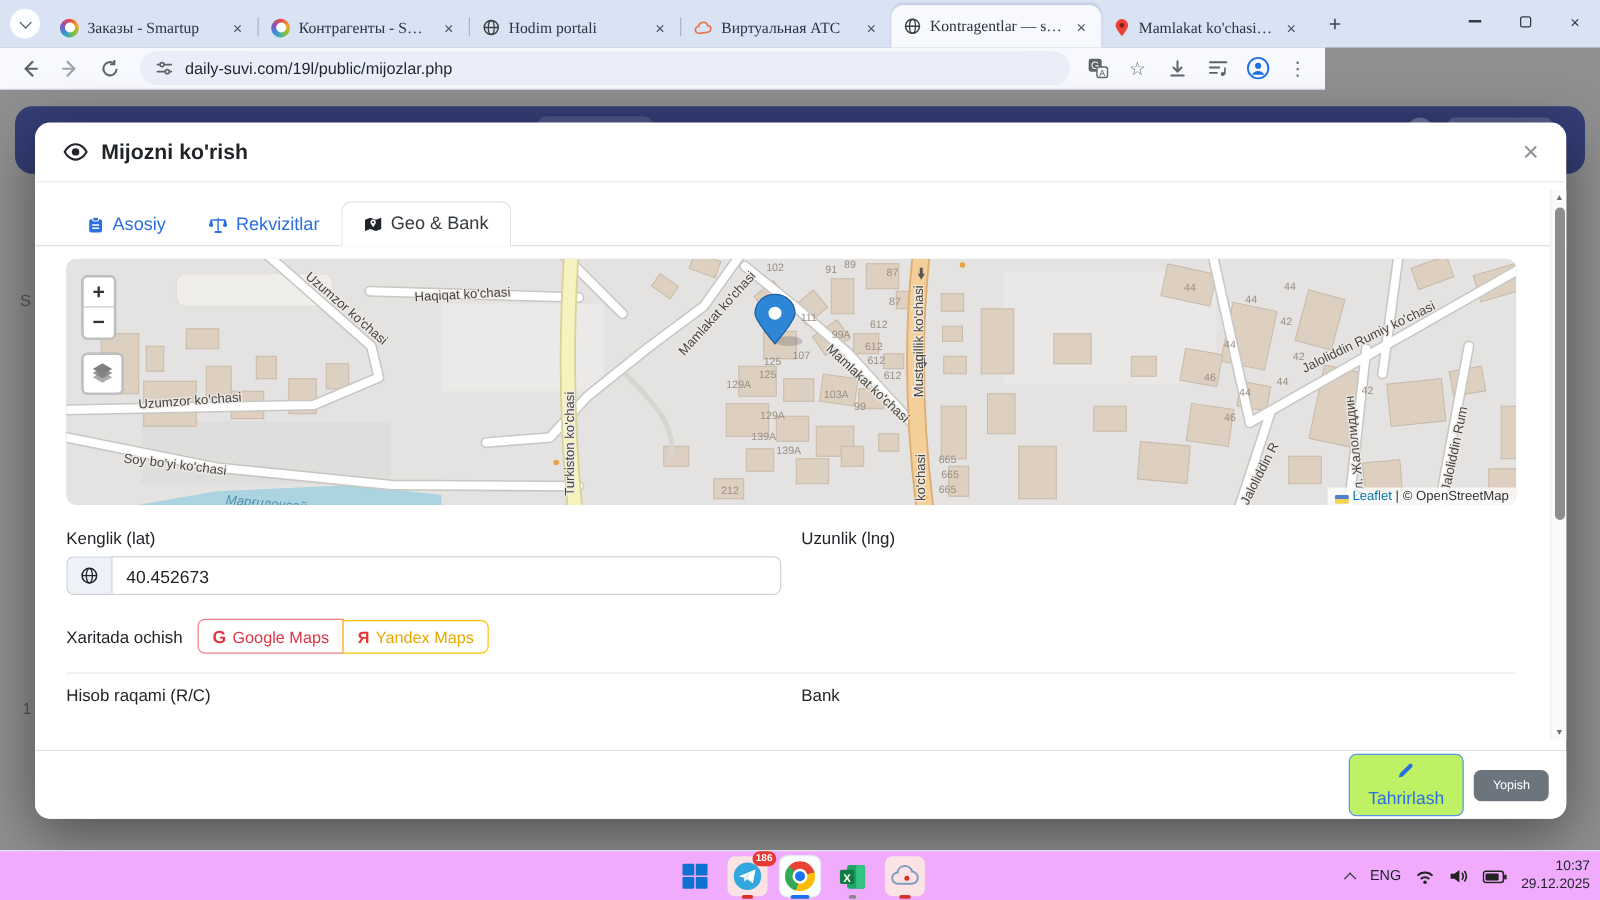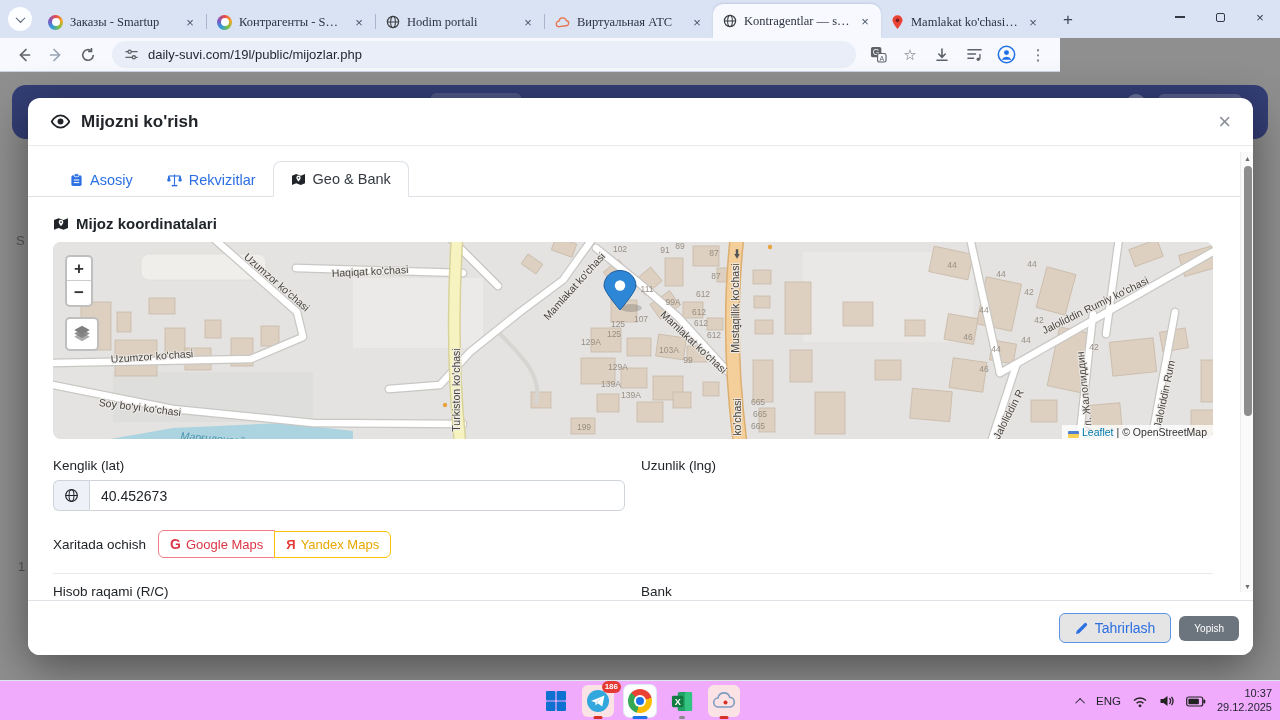--- a/index.html
+++ b/index.html
@@ -78,21 +78,21 @@
   .btn-ym .ya { color:#e53935; font-weight:700; font-size:13px; }
   .m-hr { border:none; border-top:1px solid #e9ecef; margin-top:15px; }
   .botfields { display:grid; grid-template-columns:1fr 1fr; column-gap:16px; margin-top:10px; }
 
   
   .msbar { position:absolute; left:1212px; top:54px; width:13px; height:440px; background:#fafafa; border-left:1px solid #ededed; }
   .msarrow { position:absolute; left:0; width:13px; height:12px; display:flex; align-items:center; justify-content:center; font-size:7px; color:#6d6d6d; }
   .msthumb { position:absolute; left:2.5px; top:14px; width:8px; height:250px; border-radius:4px; background:#8d8d8d; }
 
   .m-foot { position:absolute; bottom:0; left:0; right:0; height:55px; border-top:1px solid #dee2e6; display:flex; align-items:center; justify-content:flex-end; gap:8px; padding:0 14px; border-radius:0 0 12px 12px; background:#fff; }
-  .btn-edit { display:flex; align-items:center; gap:7px; border:1px solid #5a93e8; color:#2b6fe3; background:#e5e5e5; border-radius:6px; padding:6px 15px; font-size:14px; }
+  .btn-edit { display:flex; align-items:center; gap:7px; border:1px solid #5a93e8; color:#2b6fe3; background:#bef264; border-radius:6px; padding:6px 15px; font-size:14px;flex-direction:column; }
   .btn-close { border:none; background:#6c757d; color:#fff; border-radius:6px; padding:7px 15px; font-size:10px; }
 
   
   .taskbar { position:absolute; left:0; top:680px; width:1280px; height:40px; background:#f0abfc; border-top:1px solid #dfe5ef; }
   .tb-center { position:absolute; left:0; right:0; top:0; height:40px; display:flex; align-items:center; justify-content:center; gap:10px; }
   .tile { position:relative; width:32px; height:32px; border-radius:6px; display:flex; align-items:center; justify-content:center; }
   .tile.pink { background:#fbe2e4; }
   .tile.lite { background:#fdfefe; box-shadow:0 0 0 1px #e3e9f3; }
   .uline { position:absolute; bottom:-2px; left:50%; transform:translateX(-50%); height:3px; border-radius:2px; }
   .badge { position:absolute; top:-4px; right:-7px; background:#e53935; color:#fff; font-size:8px; font-weight:700; border-radius:7px; padding:1px 3px; line-height:1.2; }
@@ -290,28 +290,20 @@
         <svg width="15" height="13" viewBox="0 0 16 14">
             <path d="M1,3 L5.5,1.2 L10.5,3 L15,1.2 V11 L10.5,12.8 L5.5,11 L1,12.8 Z" fill="#212529"></path>
             <path d="M8,9.2 C8,9.2 10.3,6.7 10.3,5.1 A2.3,2.3 0 0 0 5.7,5.1 C5.7,6.7 8,9.2 8,9.2 Z" fill="#fff"></path>
             <circle cx="8" cy="5.1" r="0.9" fill="#212529"></circle>
           </svg>
         <span>Geo &amp; Bank</span>
       </div>
     </div>
 
     <div class="m-body">
-      <div class="sect-title">
-        <svg width="16" height="14" viewBox="0 0 16 14">
-            <path d="M1,3 L5.5,1.2 L10.5,3 L15,1.2 V11 L10.5,12.8 L5.5,11 L1,12.8 Z" fill="#212529"></path>
-            <path d="M8,9.2 C8,9.2 10.3,6.7 10.3,5.1 A2.3,2.3 0 0 0 5.7,5.1 C5.7,6.7 8,9.2 8,9.2 Z" fill="#fff"></path>
-            <circle cx="8" cy="5.1" r="0.9" fill="#212529"></circle>
-          </svg>
-        <span>Mijoz koordinatalari</span>
-      </div>
 
       <div class="map">
         <svg class="base" width="1160" height="197" viewBox="0 0 1160 197">
           <rect x="0" y="0" width="1160" height="197" fill="#e4e3e1"></rect>
           <rect x="300" y="36" width="130" height="70" fill="#eceae8"></rect>
           <rect x="750" y="10" width="170" height="90" fill="#e9e8e6"></rect>
           <rect x="60" y="130" width="200" height="50" fill="#dededc"></rect>
 
           <path d="M40,200 L120,186 L230,181 L300,189 L300,205 L40,212 Z" fill="#abd4e0"></path>
 
@@ -461,21 +453,21 @@
             <span class="house-label" style="left: 588px; top: 77px;">107</span>
             <span class="house-label" style="left: 565px; top: 82px;">125</span>
             <span class="house-label" style="left: 561px; top: 92px;">125</span>
             <span class="house-label" style="left: 661px; top: 93px;">612</span>
             <span class="house-label" style="left: 538px; top: 100px;">129A</span>
             <span class="house-label" style="left: 616px; top: 108px;">103A</span>
             <span class="house-label" style="left: 635px; top: 118px;">99</span>
             <span class="house-label" style="left: 565px; top: 125px;">129A</span>
             <span class="house-label" style="left: 558px; top: 142px;">139A</span>
             <span class="house-label" style="left: 578px; top: 153px;">139A</span>
-            <span class="house-label" style="left: 531px; top: 185px;">199</span>
+            <span class="house-label" style="left: 531px; top: 185px;">212</span>
             <span class="house-label" style="left: 705px; top: 160px;">665</span>
             <span class="house-label" style="left: 707px; top: 172px;">665</span>
             <span class="house-label" style="left: 705px; top: 184px;">665</span>
             <span class="house-label" style="left: 899px; top: 23px;">44</span>
             <span class="house-label" style="left: 948px; top: 32px;">44</span>
             <span class="house-label" style="left: 979px; top: 22px;">44</span>
             <span class="house-label" style="left: 976px; top: 50px;">42</span>
             <span class="house-label" style="left: 931px; top: 68px;">44</span>
             <span class="house-label" style="left: 986px; top: 78px;">42</span>
             <span class="house-label" style="left: 915px; top: 95px;">46</span>

